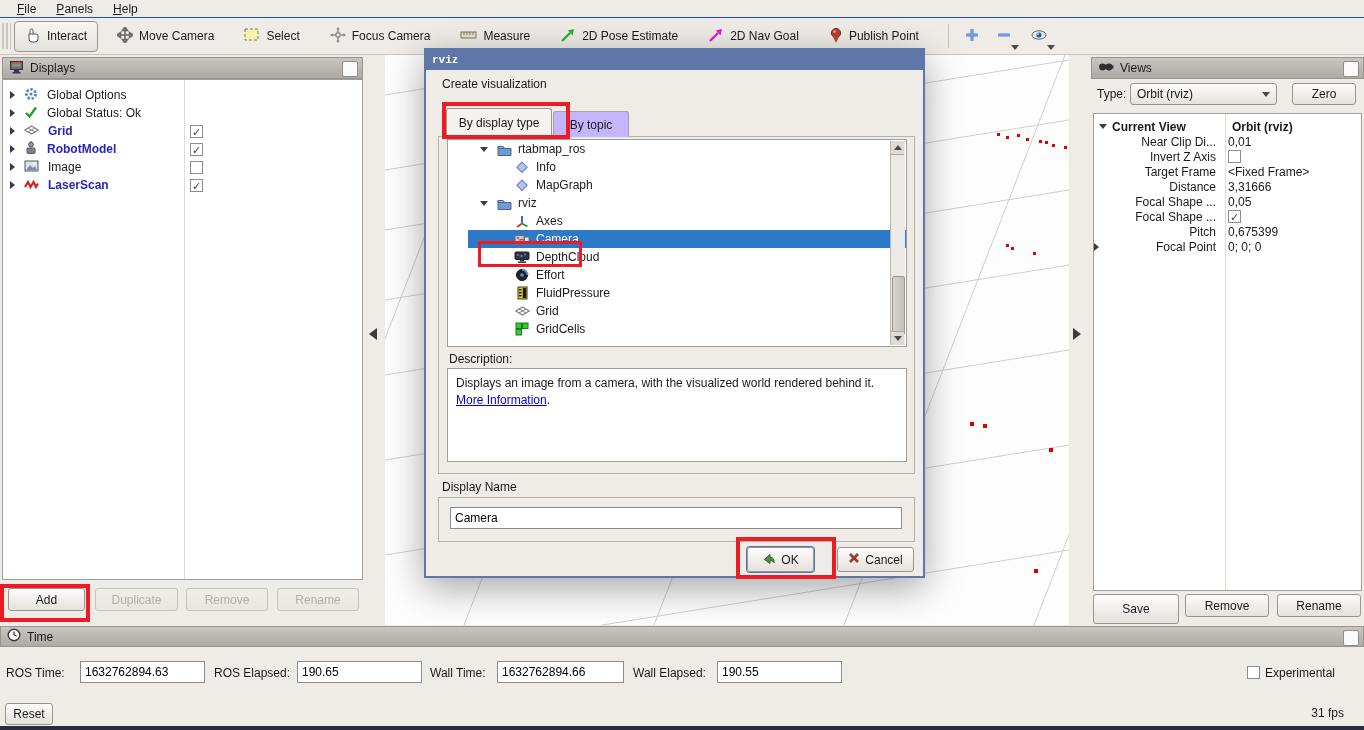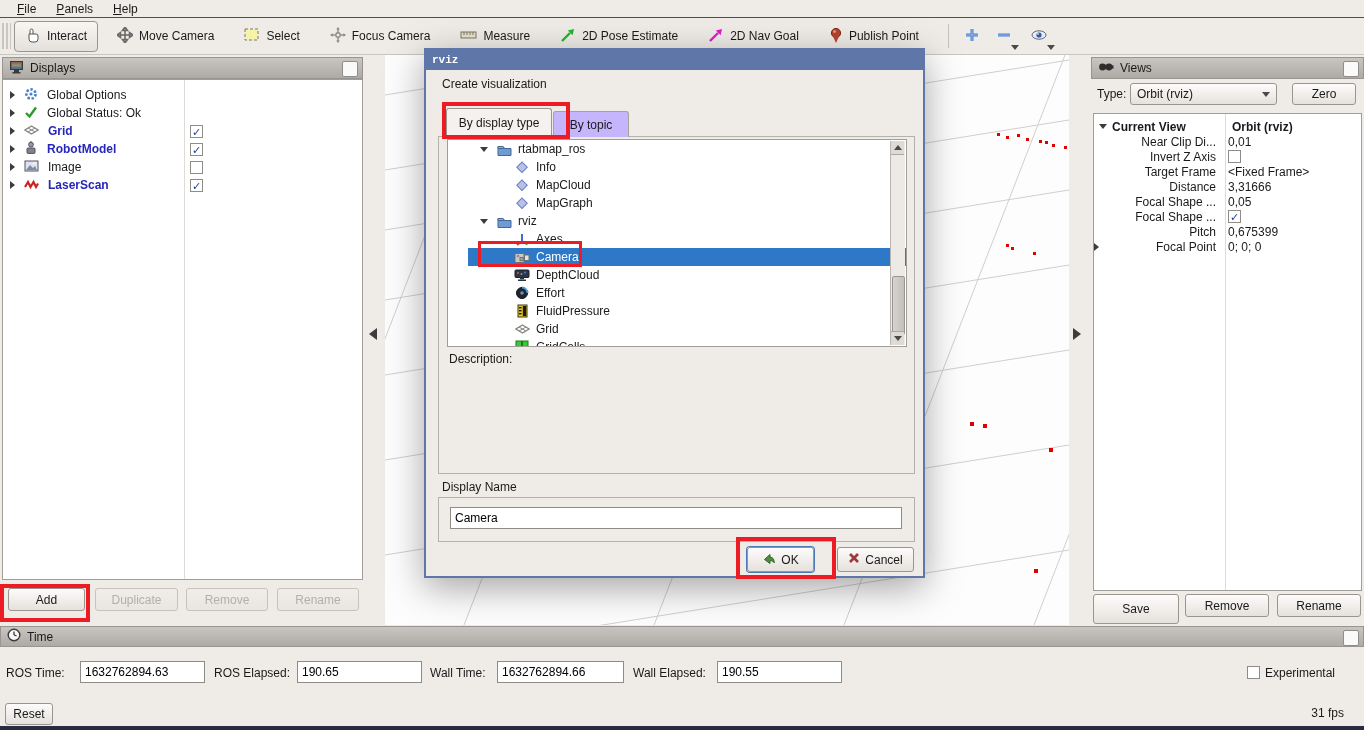--- a/index.html
+++ b/index.html
@@ -445,28 +445,20 @@
               </svg>
             </span>
           <span style="margin-left:6px;">Info</span>
         </div>
         <div class="trow">
           <span class="ti" style="margin-left:46px;">
               <svg width="14" height="14">
                 <rect x="3.5" y="3.5" width="7.4" height="7.4" transform="rotate(45 7 7)" fill="#b7c2e6" stroke="#6b7ec2"></rect>
               </svg>
             </span>
-          <span style="margin-left:6px;">MapCloud</span>
-        </div>
-        <div class="trow">
-          <span class="ti" style="margin-left:46px;">
-              <svg width="14" height="14">
-                <rect x="3.5" y="3.5" width="7.4" height="7.4" transform="rotate(45 7 7)" fill="#b7c2e6" stroke="#6b7ec2"></rect>
-              </svg>
-            </span>
           <span style="margin-left:6px;">MapGraph</span>
         </div>
         <div class="trow">
           <span class="tri-e" style="margin-left:12px;"></span>
           <span class="ti" style="margin-left:8px;">
               <svg width="15" height="13">
                 <path d="M1 3.5 h5 l1.5 2 H14 v7 H1 z" fill="#6e9cd2" stroke="#44679a"></path>
                 <path d="M1 3.5 h5 l1.5 2 H1 z" fill="#8db4e2" stroke="#44679a"></path>
               </svg>
             </span>
@@ -554,20 +546,23 @@
             <span style="width:0;height:0;border-left:4px solid transparent;border-right:4px solid transparent;border-bottom:5px solid #4a4a4a;"></span>
           </div>
         <div class="sb-thumb" style="top:66%;height:28%;"></div>
         <div class="sb-d">
             <span style="width:0;height:0;border-left:4px solid transparent;border-right:4px solid transparent;border-top:5px solid #4a4a4a;"></span>
           </div>
       </div>
     </div>
 
     <div class="abs" style="left:23px;top:302px;z-index:2;">Description:</div>
+    <div class="whitebox" style="left:21px;top:318px;width:460px;height:94px;padding:6px 8px;line-height:1.45;z-index:2;">
+      <span>Displays an image from a camera, with the visualized world rendered behind it. </span><span class="link">More Information</span><span>.</span>
+    </div>
 
     <div class="abs" style="left:16px;top:430px;">Display Name</div>
     <div class="groupbox" style="left:12px;top:447px;width:477px;height:45px;"></div>
     <input class="fld abs" style="left: 24px; top: 457px; width: 452px; height: 22px;" value="Camera">
 
     <div class="btn" style="position:absolute;left:321px;top:497px;width:67px;height:25px;box-shadow:0 0 0 1px #4d79b8;">
       <span><svg width="14" height="13">
             <path d="M2.5 7.5 L8 2.5 L8 5.2 C11 5.2 12.2 7.4 12.2 10.8 C10.6 8.8 9.5 8.6 8 8.6 L8 11.5 Z" fill="#4e8f3e" stroke="#2f6326"></path>
           </svg></span>
       <span>OK</span>

